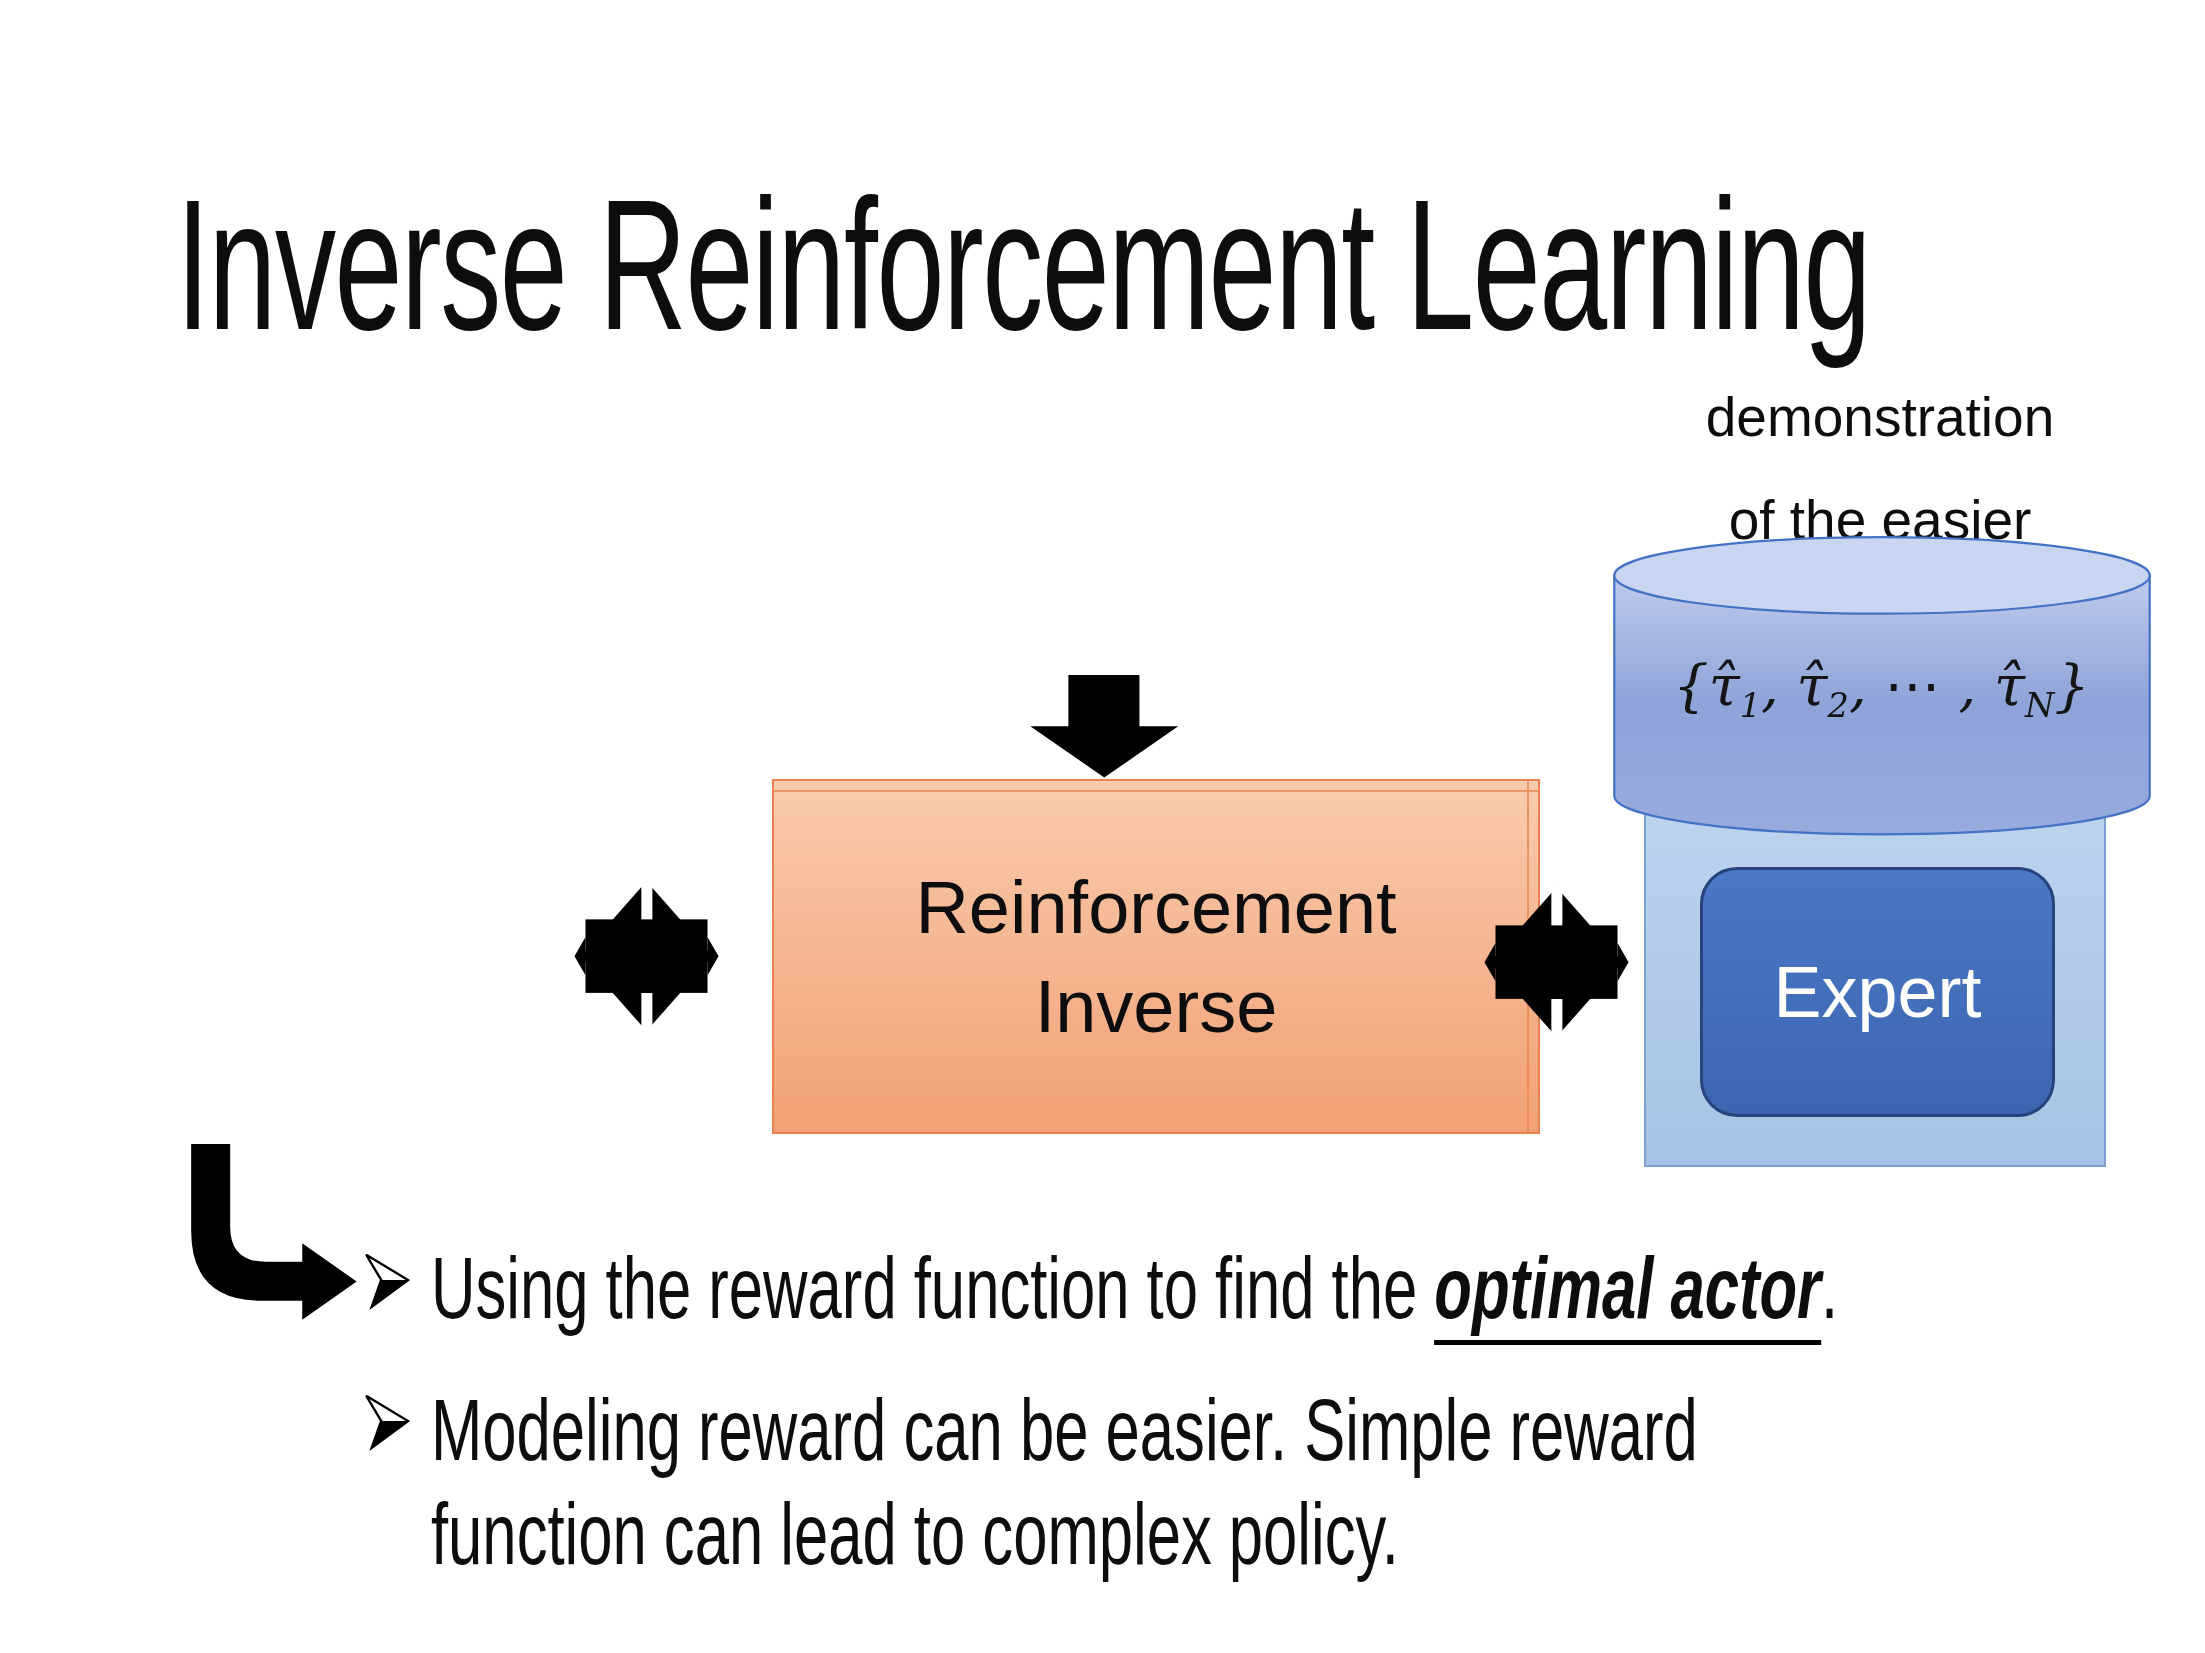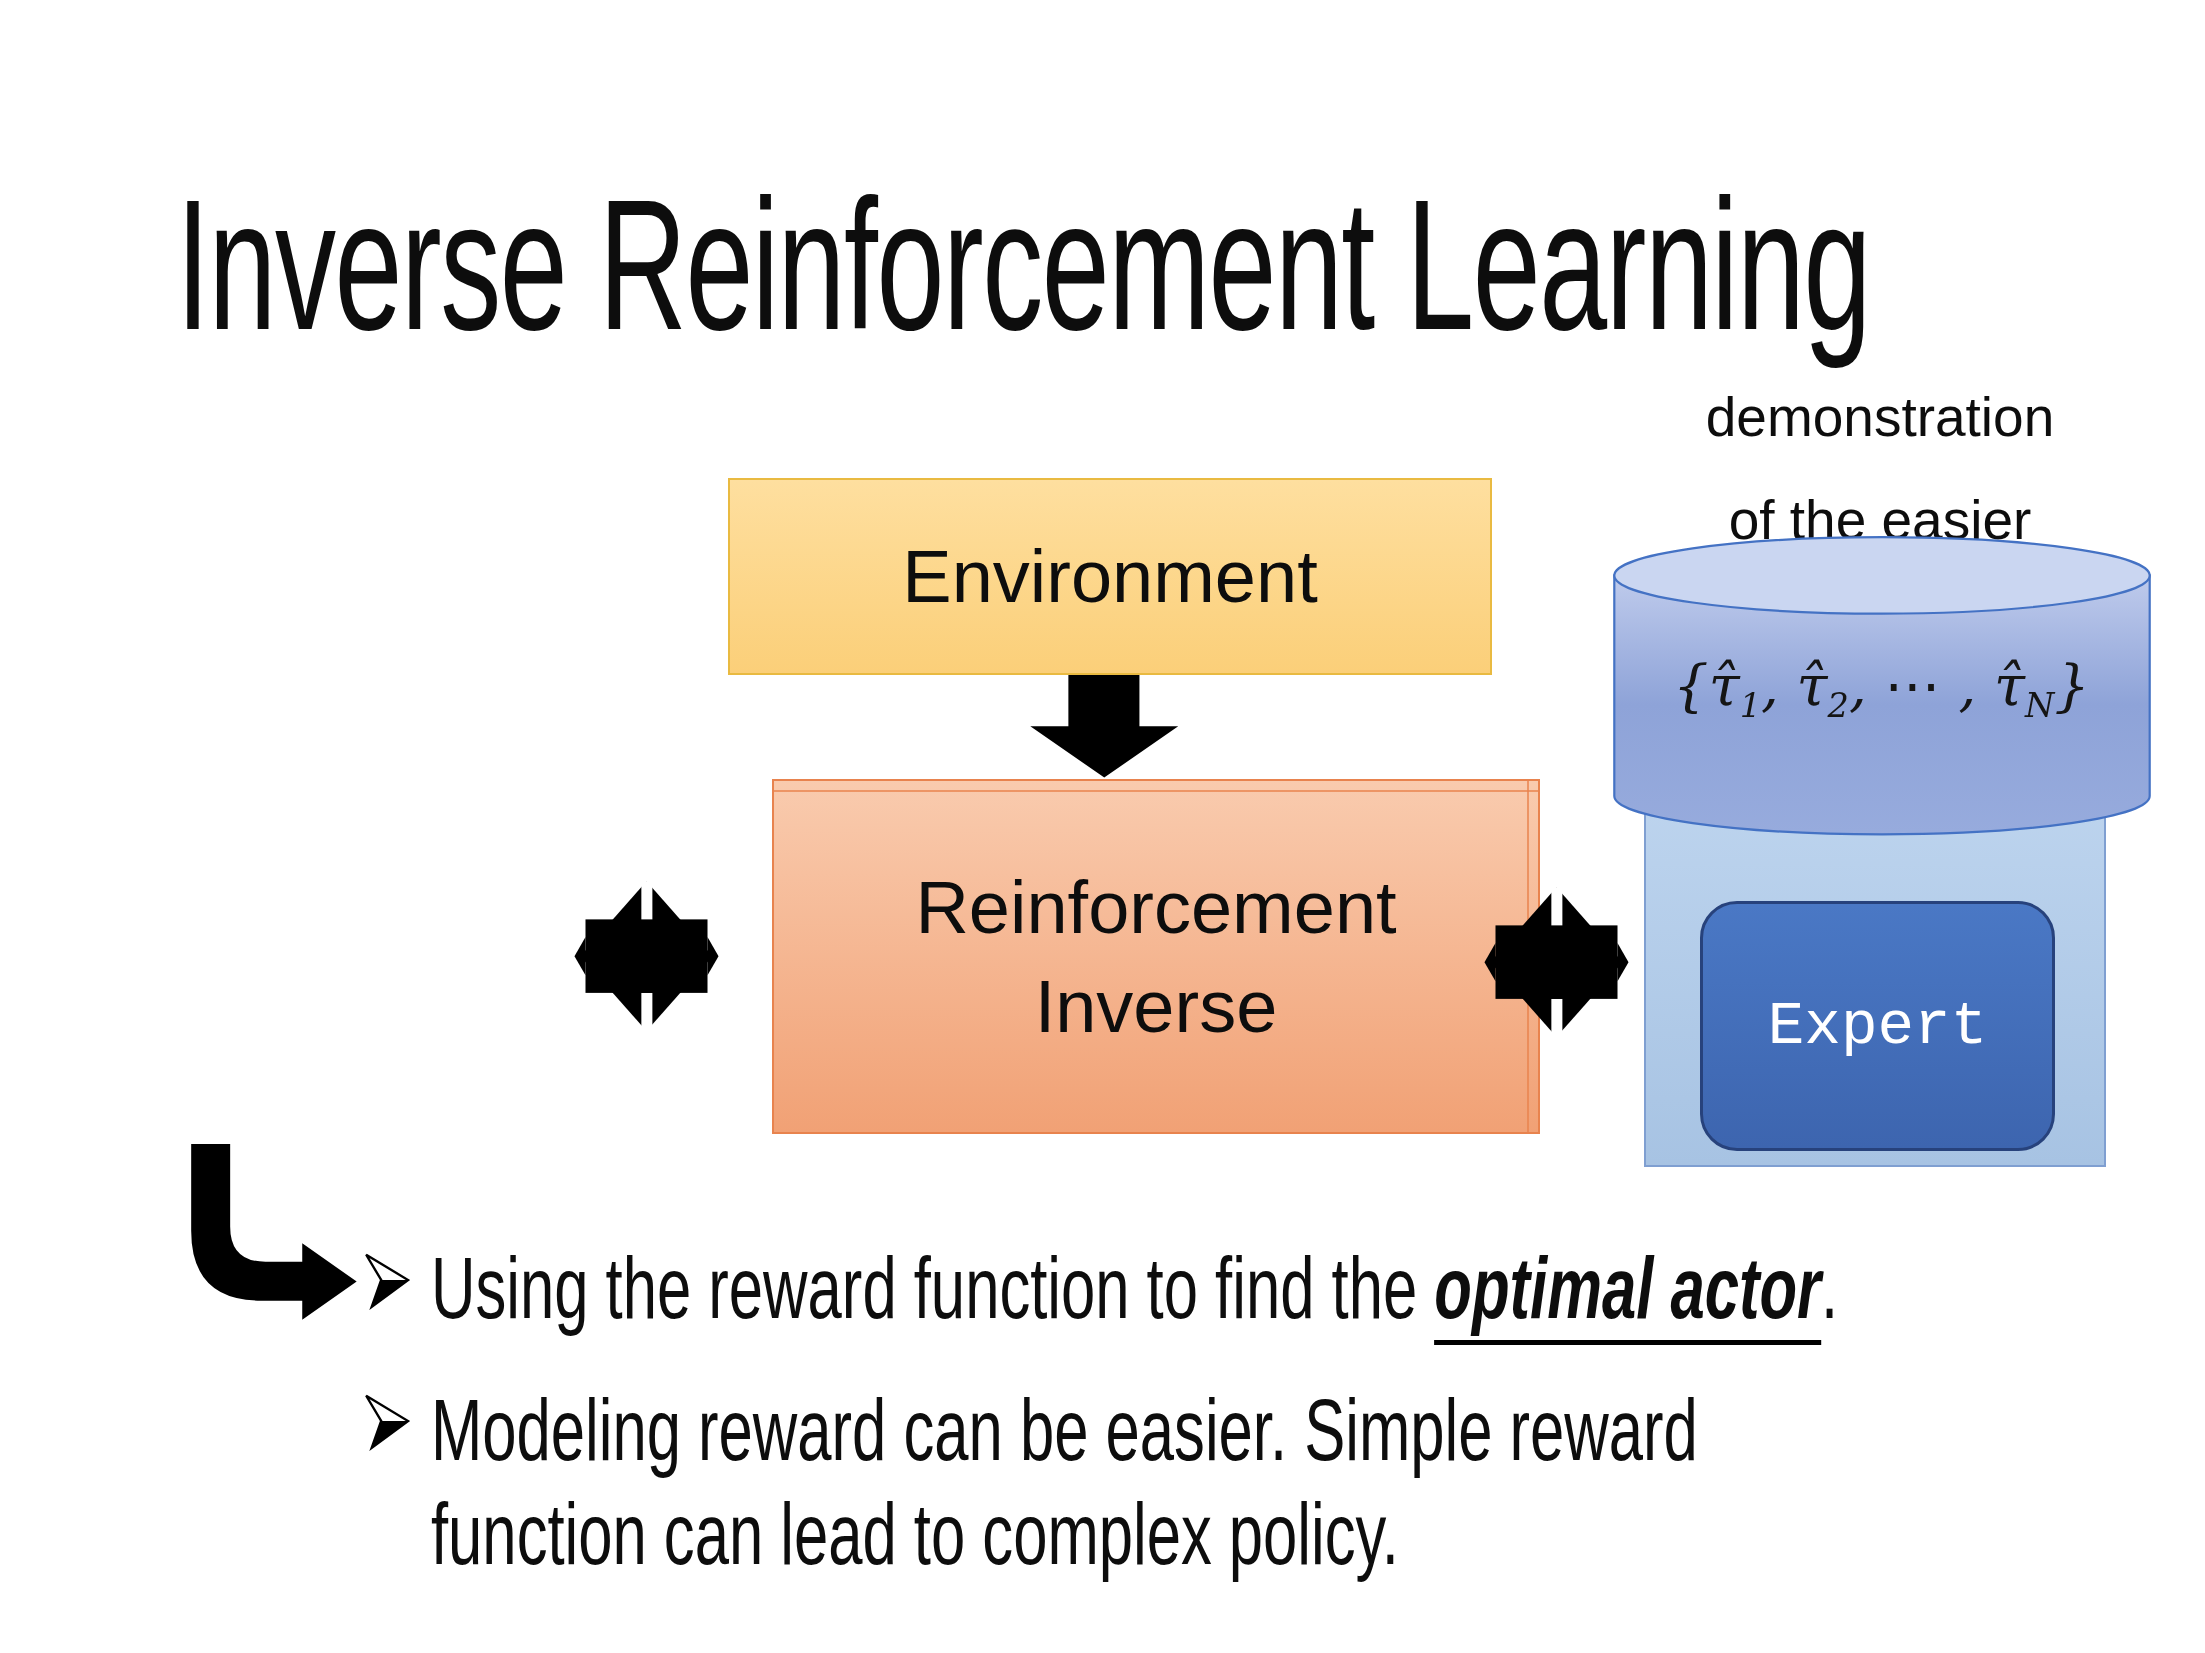--- a/index.html
+++ b/index.html
@@ -47,24 +47,24 @@
     border:2.9px solid var(--green-border);
   }
 
   
   .expert-panel {
     left:1644px; top:794px; width:462px; height:373px;
     background:linear-gradient(180deg, var(--panel-fill-top), var(--panel-fill-bottom));
     border:2.2px solid var(--panel-border); box-sizing:border-box;
   }
   .expert-box {
-    left:1700px; top:901px; width:355px; height:250px;
+    left:1700px; top:867px; width:355px; height:250px;
     background:linear-gradient(180deg, var(--expert-fill-top), var(--expert-fill-bottom));
     border:3.7px solid var(--expert-border); border-radius:37px;
-    color:#ffffff; font-size:61px;font-family:Liberation Mono, monospace;
+    color:#ffffff; font-size:72px;
   }
   .cylinder { left:1612px; top:535px; width:540px; height:303px; }
   .formula {
     left:1628px; top:653px; width:507px; text-align:center;
     font-family:"DejaVu Serif","DejaVu Sans",serif; font-style:italic;
     font-size:56px; color:#151515; white-space:nowrap;
   }
   .formula sub { font-size:60%; line-height:0; }
 
   
@@ -93,23 +93,20 @@
 
 <div class="slide">
 
   <div class="abs title">Inverse Reinforcement Learning</div>
 
   <div class="abs caption">
     <div>demonstration</div>
     <div>of the easier</div>
   </div>
 
-  <div class="abs dbox env-box">
-    <span>Environment</span>
-  </div>
 
   <span class="abs down-arrow">
     <svg width="154" height="104" viewBox="0 0 210 142">
       <path d="M55,0 H152 V70 H205 L104,140 L3,70 H55 Z" fill="var(--arrow-ink)"></path>
     </svg>
   </span>
 
 
   <div class="abs dbox rl-box">
     <div class="abs rl-line-top"></div>

